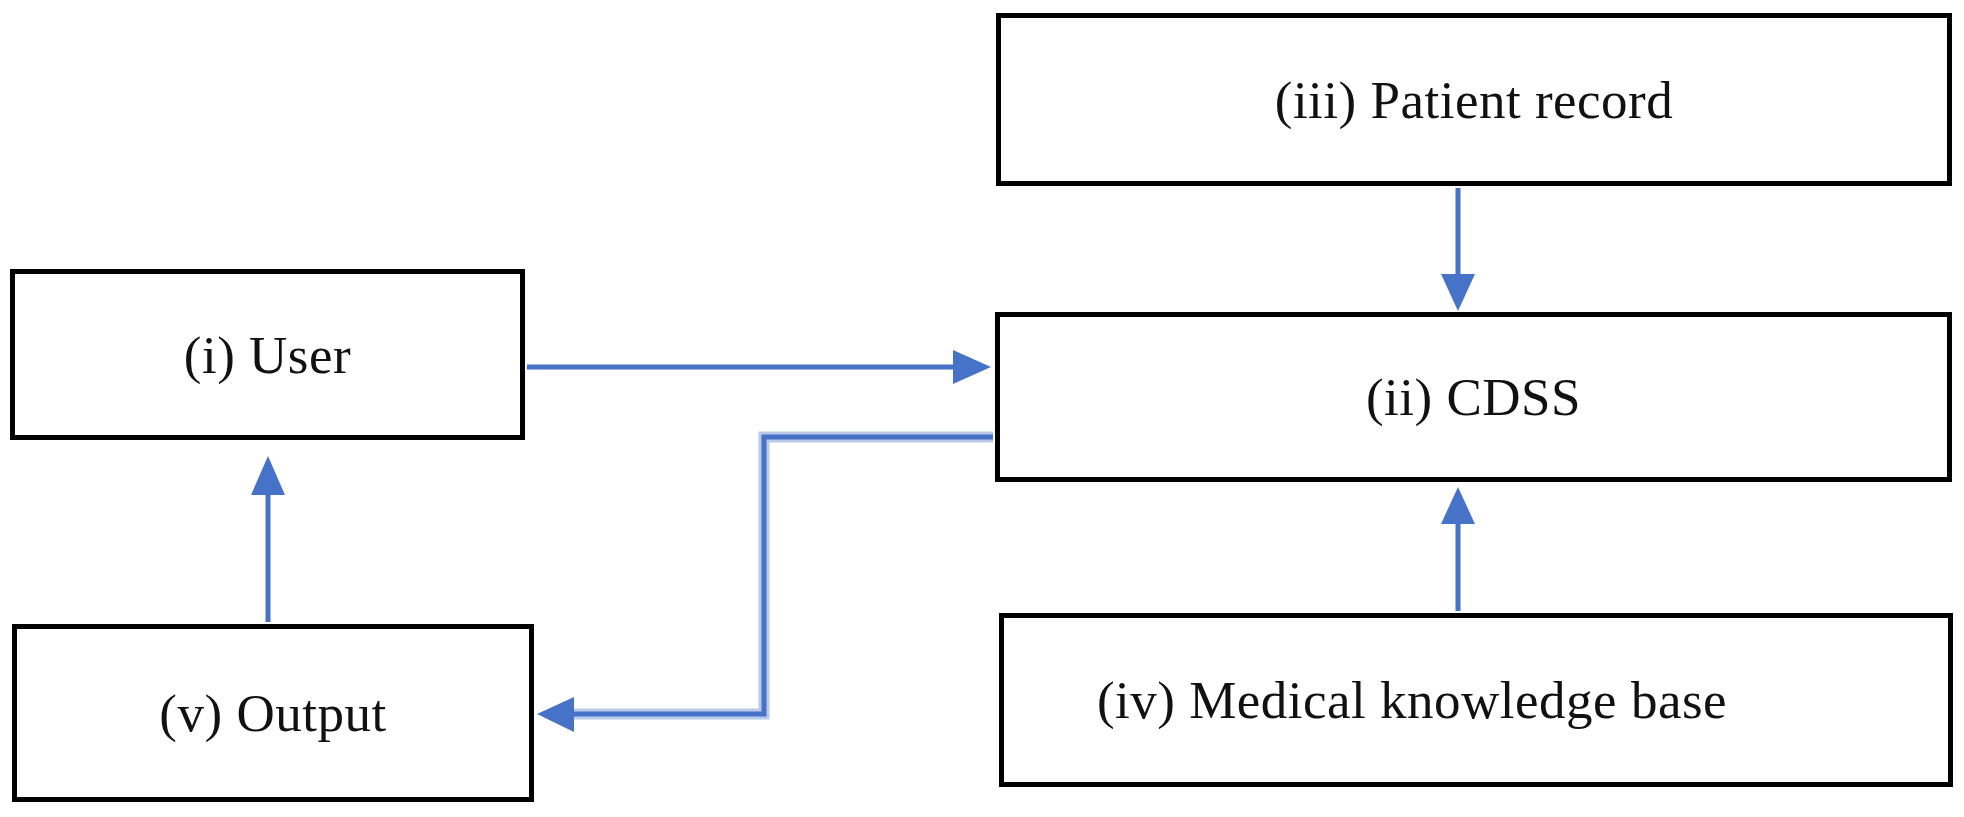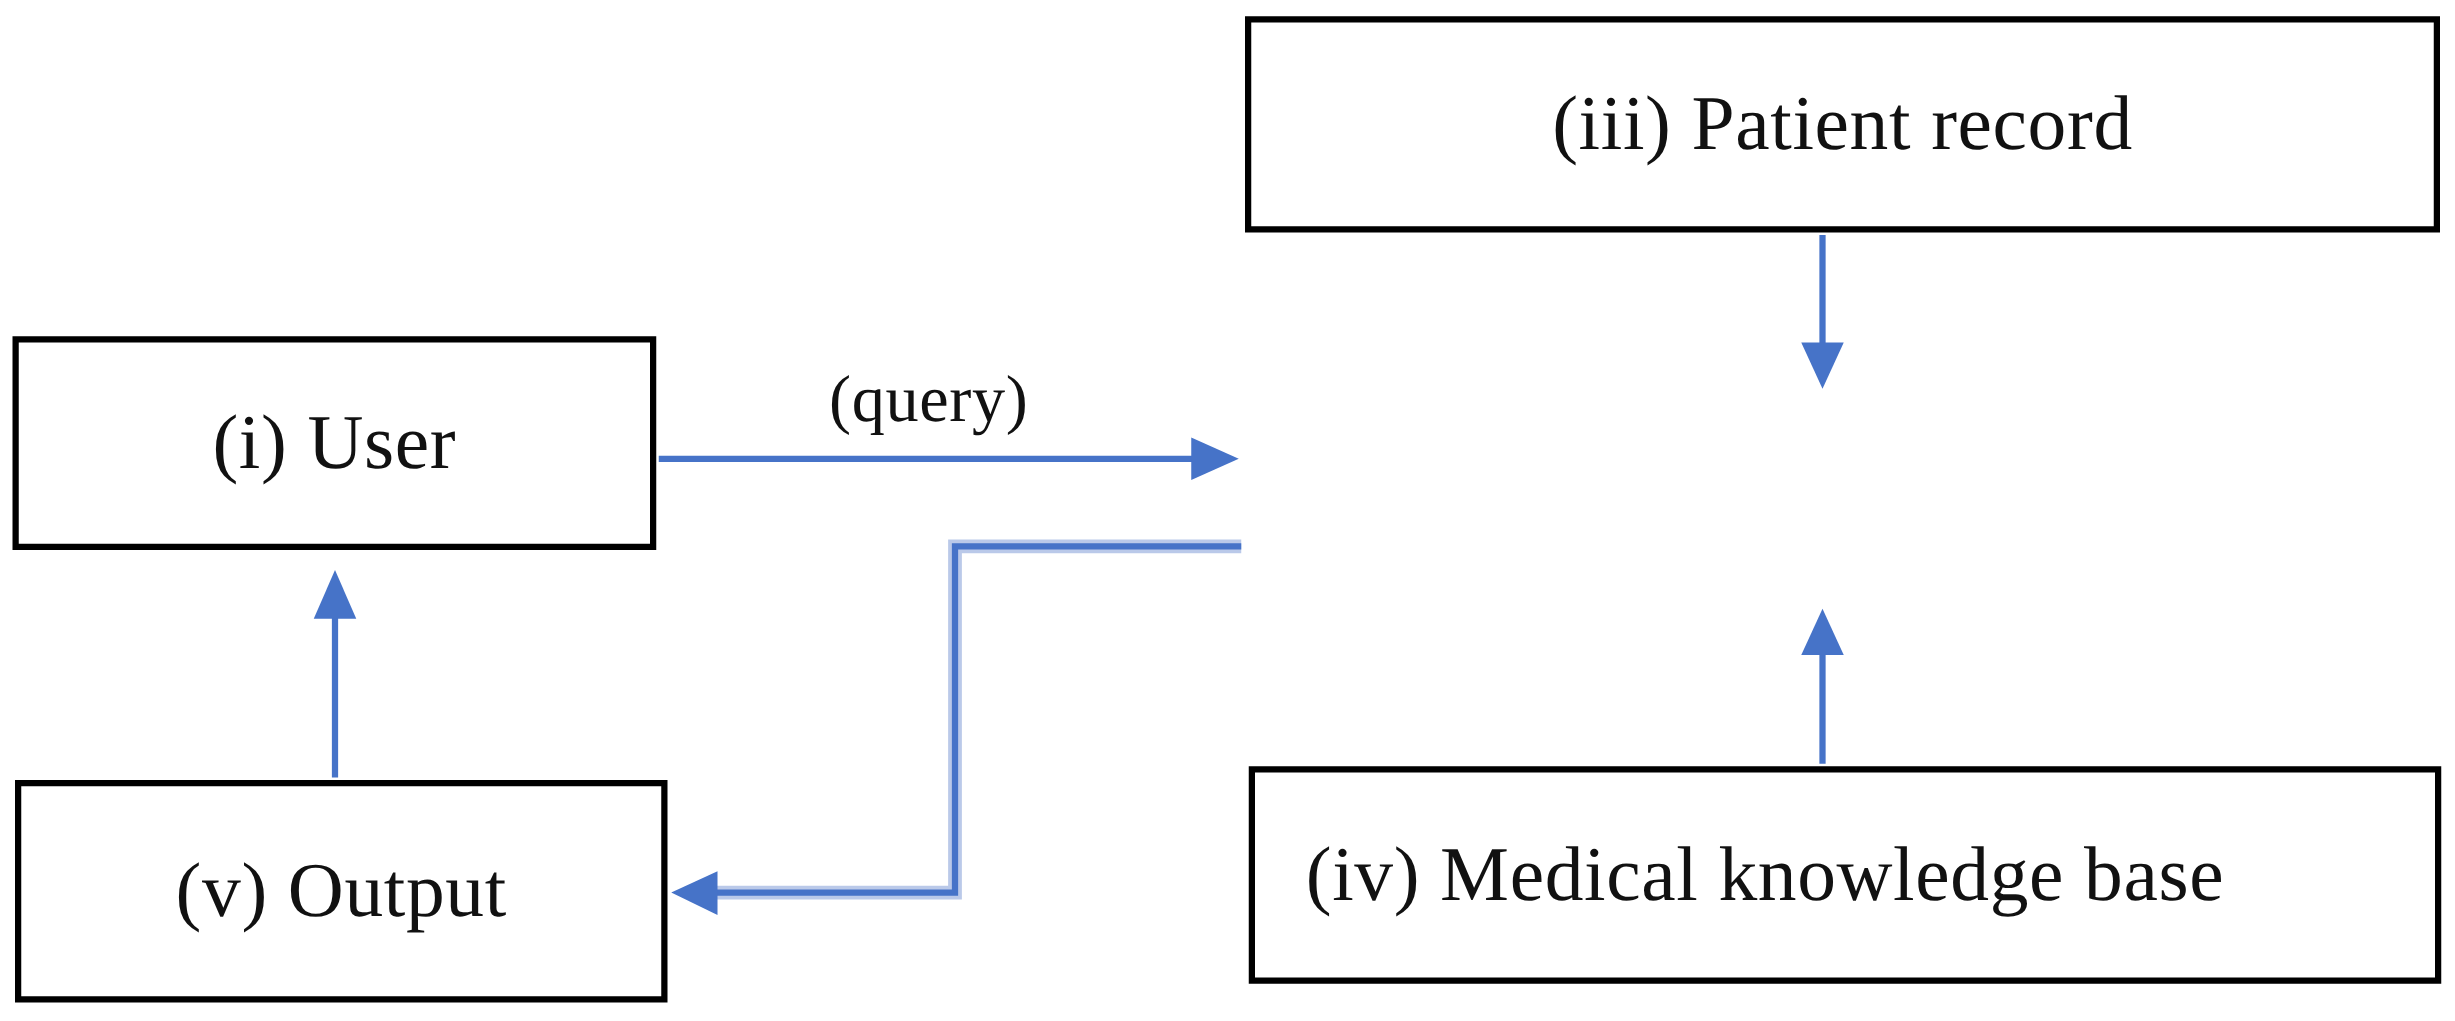--- a/index.html
+++ b/index.html
@@ -38,21 +38,21 @@
   .arrow-head { fill: var(--arrow); stroke: none; }
   .box {
     position: absolute;
     background: var(--box-fill);
     border: 5px solid var(--box-border);
     display: flex;
     align-items: center;
     justify-content: center;
   }
   .box-label {
-    font-size: 62px;
+    font-size: 53px;
     color: var(--text);
     white-space: nowrap;
     letter-spacing: 0.5px;
   }
   .shift-left { transform: translateX(-64px); }
   .box-user    { left: 10px;  top: 269px; width: 515px; height: 171px; }
   .box-output  { left: 12px;  top: 624px; width: 522px; height: 178px; }
   .box-patient { left: 996px; top: 13px;  width: 956px; height: 173px; }
   .box-cdss    { left: 995px; top: 312px; width: 957px; height: 170px; }
   .box-kb      { left: 999px; top: 613px; width: 954px; height: 174px; }
@@ -101,24 +101,26 @@
   </svg>
 
   <div class="box box-patient">
     <span class="box-label">(iii) Patient record</span>
   </div>
 
   <div class="box box-user">
     <span class="box-label">(i) User</span>
   </div>
 
+  <div class="box box-cdss">
+    <span class="box-label">(ii) CDSS</span>
+  </div>
 
   <div class="box box-output">
     <span class="box-label">(v) Output</span>
   </div>
 
   <div class="box box-kb">
     <span class="box-label shift-left">(iv) Medical knowledge base</span>
   </div>
 
-  <div class="edge-label">(query)</div>
 
 </div>
 
 </body></html>

